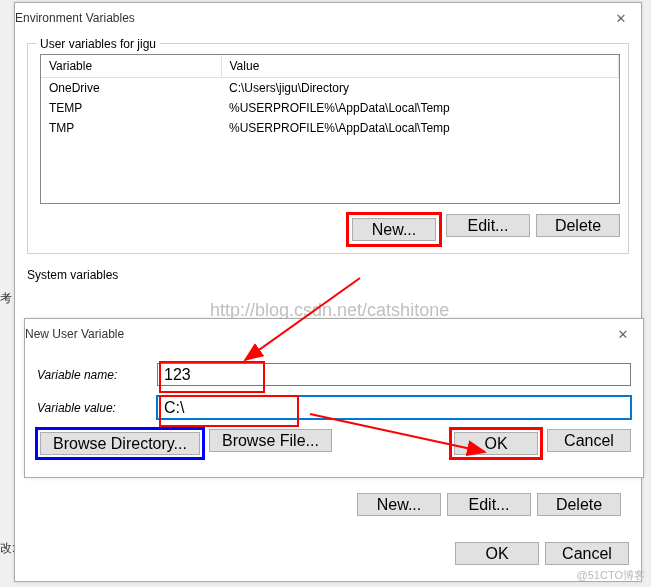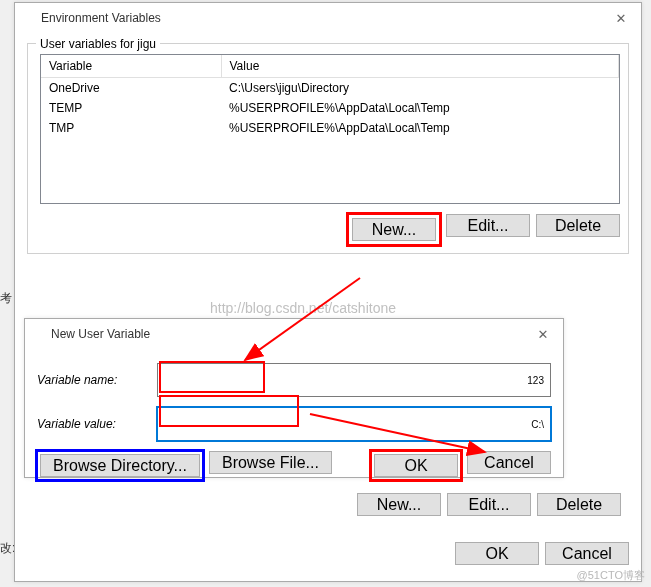--- a/index.html
+++ b/index.html
@@ -18,21 +18,21 @@
     position: absolute;
     background: #fff;
     border: 1px solid #aaa;
     box-shadow: 0 0 4px rgba(0,0,0,0.1);
   }
   .titlebar {
     display: flex;
     justify-content: space-between;
     align-items: center;
     height: 30px;
-    padding: 0 0 0 26px;
+    padding: 0 0 0 0;
     font-size: 12px;
     color: #333;
     background: #fff;
     gap: 41px;
   }
   .close-btn {
     width: 40px;
     height: 30px;
     display: flex;
     align-items: center;
@@ -106,45 +106,44 @@
   }
   .form-label {
     width: 120px;
     font-size: 12px;
     font-style: italic;
   }
   input.text {
     flex: 1;
     height: 23px;
     border: 1px solid #7a7a7a;
-    padding: 16px 6px;
+    padding: 0 6px;
     font-family: inherit;
-    font-size: 10px;
-    text-align: right;
+    font-size: 16px;
   }
   input.text.focus {
     border: 1px solid #0078d7;
     outline: 1px solid #0078d7;
   }
   .hl-red {
     outline: 3px solid red;
     outline-offset: -1px;
   }
   .hl-red2 {
     outline: 2px solid red;
     outline-offset: 1px;
   }
   .hl-blue {
     outline: 3px solid blue;
     outline-offset: -1px;
   }
   .watermark {
     position: absolute;
     color: #c0c0c0;
-    font-size: 14px;
+    font-size: 18px;
     pointer-events: none;
   }
   svg.arrow {
     position: absolute;
     pointer-events: none;
     overflow: visible;
   }
   .faded-btn-row {
     display: flex;
     justify-content: flex-end;
@@ -212,38 +211,39 @@
         </table>
       </div>
       <div class="btn-row">
         <span class="hl-red" style="padding:4px;">
           <button class="win">New...</button>
         </span>
         <button class="win">Edit...</button>
         <button class="win">Delete</button>
       </div>
     </div>
+    <div class="sys-label">System variables</div>
   </div>
 
   <div style="position:absolute; left:0; right:0; top:480px; padding:0 20px;">
     <div class="btn-row">
       <button class="win">New...</button>
       <button class="win">Edit...</button>
       <button class="win">Delete</button>
     </div>
   </div>
   <div style="position:absolute; left:0; right:0; bottom:8px;" class="faded-btn-row">
     <button class="win">OK</button>
     <button class="win">Cancel</button>
   </div>
 </div>
 
 <div class="watermark" style="left:210px; top:300px;">http://blog.csdn.net/catshitone</div>
 
-<div class="dialog" style="left:24px; top:318px; width:540px; height:160px;">
+<div class="dialog" style="left:24px; top:318px; width:620px; height:160px;">
   <div class="titlebar">
     <span>New User Variable</span>
     <span class="close-btn">✕</span>
   </div>
   <div class="content" style="padding-top:14px;">
     <div class="form-row">
       <span class="form-label">Variable name:</span>
       <input class="text" value="123" style="">
     </div>
     <div class="form-row">

